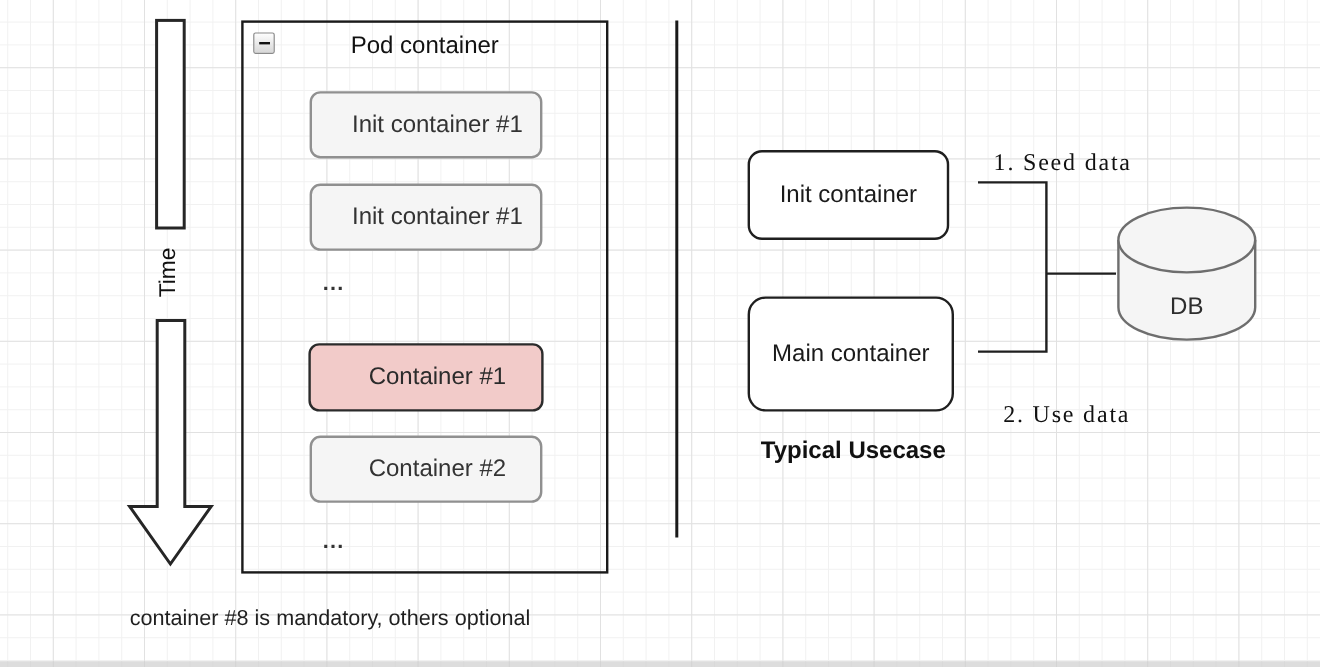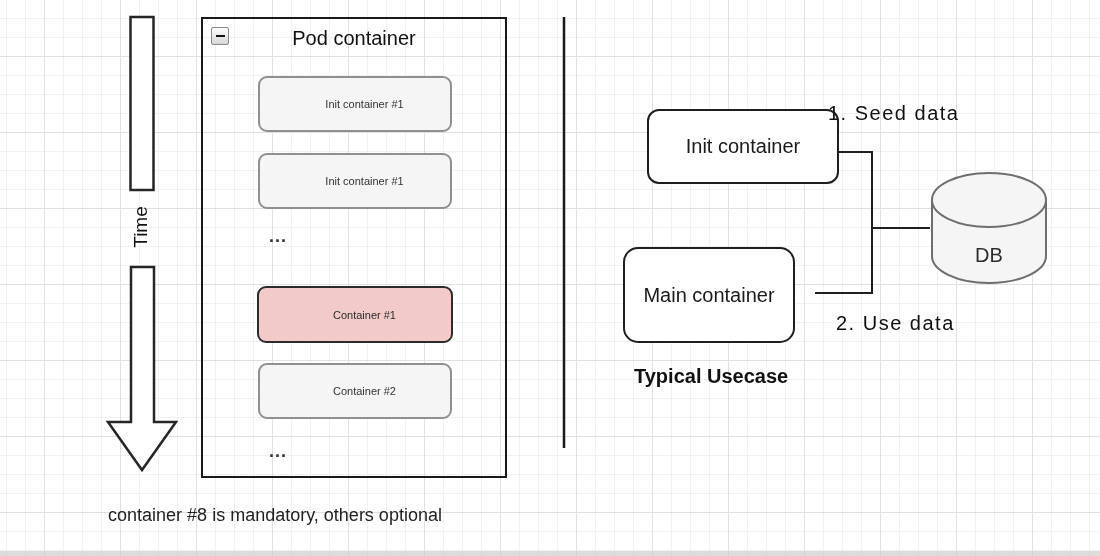--- a/index.html
+++ b/index.html
@@ -40,21 +40,21 @@
     position:absolute;left:8px;top:8px;width:18px;height:18px;
     border:1px solid #8a8a8a;border-radius:2px;
     background:linear-gradient(#fdfdfd,#d7d7d7);
     display:flex;align-items:center;justify-content:center;
     box-sizing:border-box;cursor:pointer;
   }
   .minus-bar{width:9px;height:2px;background:#111;}
 
   .node{
     position:absolute;display:flex;align-items:center;justify-content:center;
-    box-sizing:border-box;border-radius:9px;font-size:11px;color:#333;
+    box-sizing:border-box;border-radius:9px;font-size:20px;color:#333;
     background:#f5f5f5;border:2px solid #909090;padding-left:19px;
   }
   .node.highlight{background:#f2cbc9;border:2px solid #2b2b2b;color:#2b2b2b;}
   .n1{left:55px;top:57px;width:194px;height:56px;}
   .n2{left:55px;top:134px;width:194px;height:56px;}
   .ell{position:absolute;width:40px;height:30px;display:flex;align-items:center;
        font-size:18px;font-weight:bold;color:#333;letter-spacing:1px;}
   .e1{left:66px;top:202px;}
   .n3{left:54px;top:267px;width:196px;height:57px;}
   .n4{left:55px;top:344px;width:194px;height:56px;}
@@ -64,26 +64,26 @@
     left:60px;top:505px;width:430px;text-align:center;
     font-size:18px;color:#1f1f1f;z-index:2;
   }
 
   
   .rnode{
     position:absolute;display:flex;align-items:center;justify-content:center;
     box-sizing:border-box;background:#ffffff;border:2px solid #1f1f1f;
     font-size:20px;color:#1a1a1a;z-index:2;
   }
-  .r1{left:623px;top:109px;width:192px;height:75px;border-radius:12px;margin-left:24px;}
+  .r1{left:623px;top:125px;width:168px;height:75px;border-radius:12px;}
   .r2{left:623px;top:247px;width:172px;height:96px;border-radius:15px;}
 
   .mono-label{
-    position:absolute;font-family:Liberation Sans, sans-serif;
-    font-size:20px;letter-spacing:1.5px;color:#111;z-index:2;white-space:nowrap;
+    position:absolute;font-family:Liberation Serif, serif;
+    font-size:20px;letter-spacing:1.5px;color:#111;z-index:2;white-space:nowrap;margin-top:23px;
   }
   .seed{left:828px;top:102px;}
   .use{left:836px;top:312px;}
 
   .usecase-caption{
     left:634px;top:365px;font-size:20px;font-weight:bold;color:#111;z-index:2;
     white-space:nowrap;
   }
 
   .bottom-strip{left:0;bottom:0;width:1100px;height:5px;background:#cfcfcf;opacity:.7;z-index:3;}

